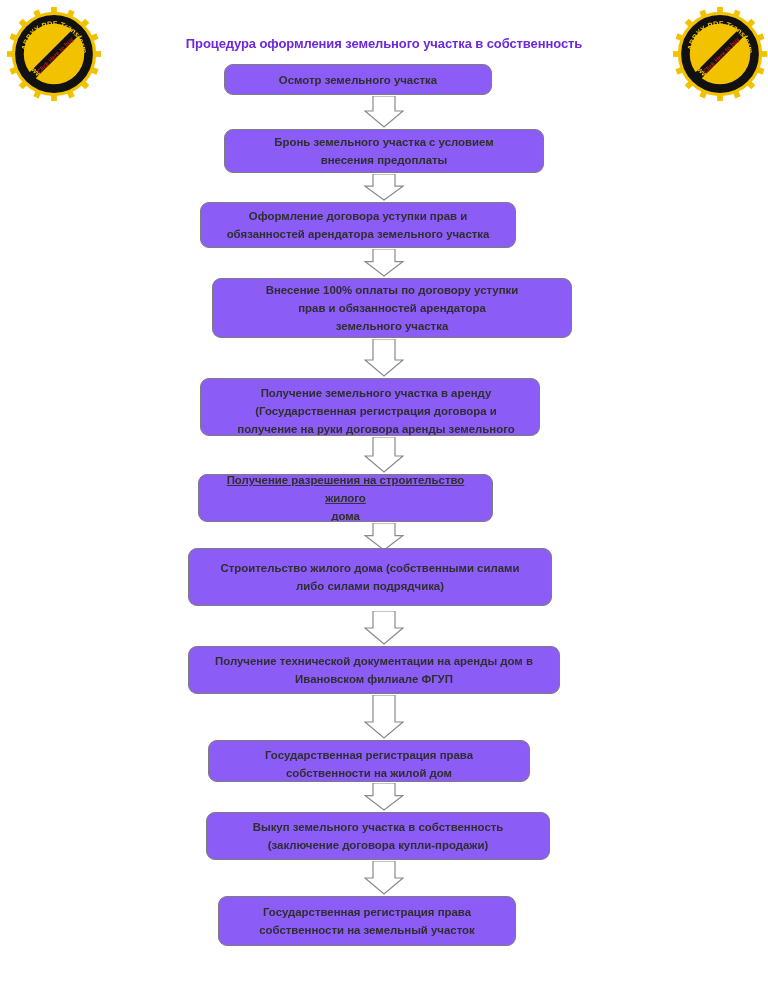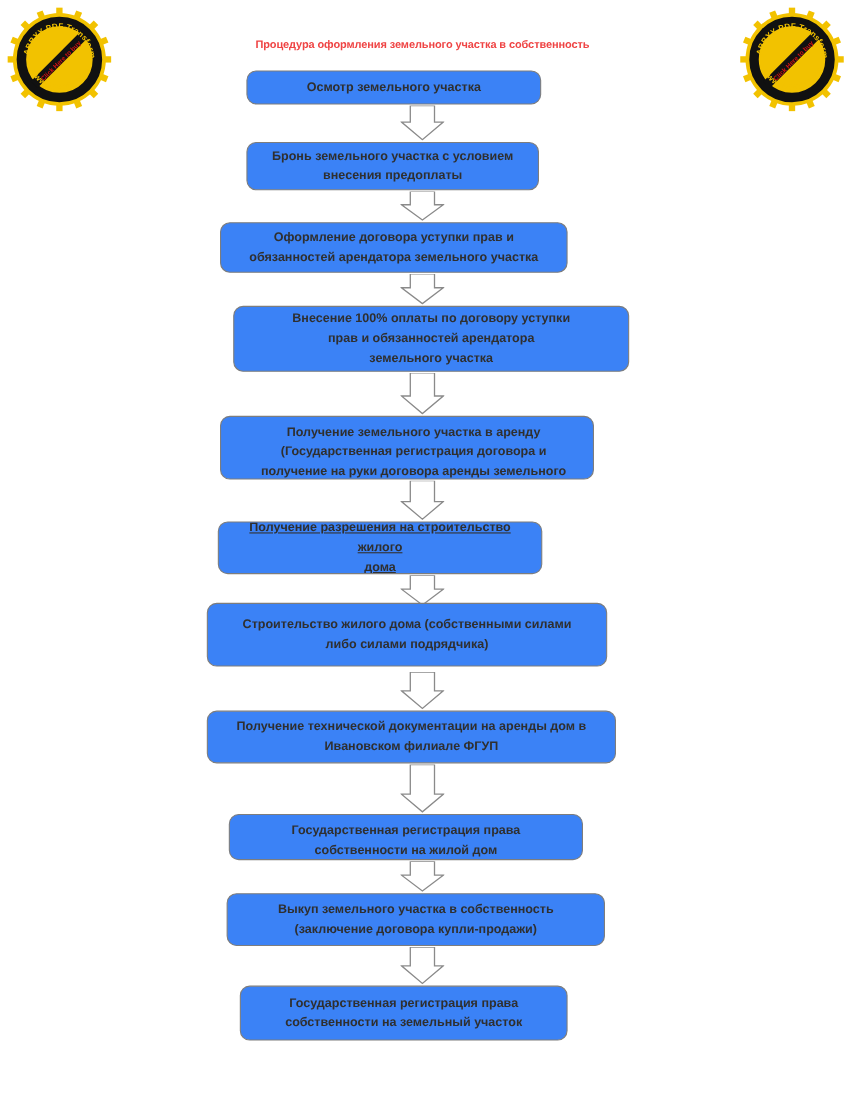--- a/index.html
+++ b/index.html
@@ -36,40 +36,40 @@
   .stamp.left  { left: 6px; }
   .stamp.right { left: 672px; }
 
   
   #title {
     position: absolute;
     left: 0;
     top: 36px;
     width: 768px;
     text-align: center;
-    font-size: 10px;
+    font-size: 13px;
     font-weight: bold;
-    color: #ef4444;
+    color: #6d28d9;
     letter-spacing: -0.1px;
     white-space: nowrap;
   }
 
   
   #flow {
     position: absolute;
     left: 0;
     top: 0;
     width: 768px;
     height: 994px;
   }
 
   .node {
     position: absolute;
     box-sizing: border-box;
-    background: #3b82f6;
+    background: #8b5cf6;
     border: 1px solid #7d7d7d;
     border-radius: 9px;
     overflow: hidden;
     display: flex;
     align-items: center;
     justify-content: center;
   }
   .node .label {
     display: block;
     width: 100%;
@@ -188,21 +188,21 @@
 
   <div id="flow">
       <div class="node" style="left: 224px; top: 64px; width: 268px; height: 31px;">
         <span class="label">Осмотр земельного участка</span>
       </div>
       <div class="arrow" style="top: 96px;">
         <svg width="40" height="32" viewBox="0 0 40 32">
           <path d="M 9 0 L 31 0 L 31 15 L 39 15 L 20 31 L 1 15 L 9 15 Z" fill="#ffffff" stroke="#8a8a8a" stroke-width="1.2" stroke-linejoin="miter"></path>
         </svg>
       </div>
-      <div class="node" style="left: 224px; top: 129px; width: 266px; height: 44px;">
+      <div class="node" style="left: 224px; top: 129px; width: 320px; height: 44px;">
         <span class="label">Бронь земельного участка с условием
 внесения предоплаты</span>
       </div>
       <div class="arrow" style="top: 174px;">
         <svg width="40" height="27" viewBox="0 0 40 27">
           <path d="M 9 0 L 31 0 L 31 12.149999999999999 L 39 12.149999999999999 L 20 26 L 1 12.149999999999999 L 9 12.149999999999999 Z" fill="#ffffff" stroke="#8a8a8a" stroke-width="1.2" stroke-linejoin="miter"></path>
         </svg>
       </div>
       <div class="node" style="left: 200px; top: 202px; width: 316px; height: 46px;">
         <span class="label">Оформление договора уступки прав и

